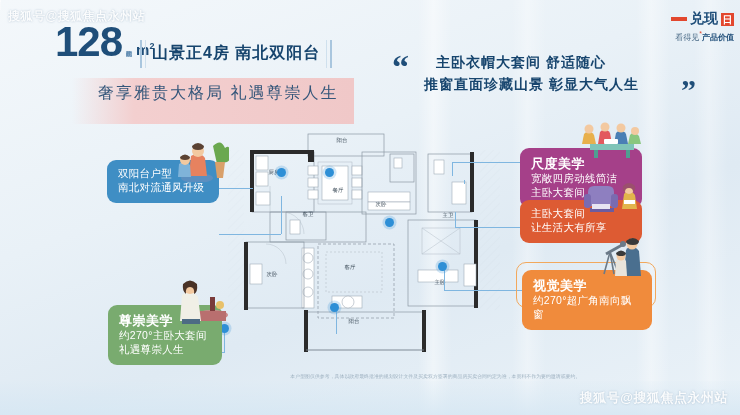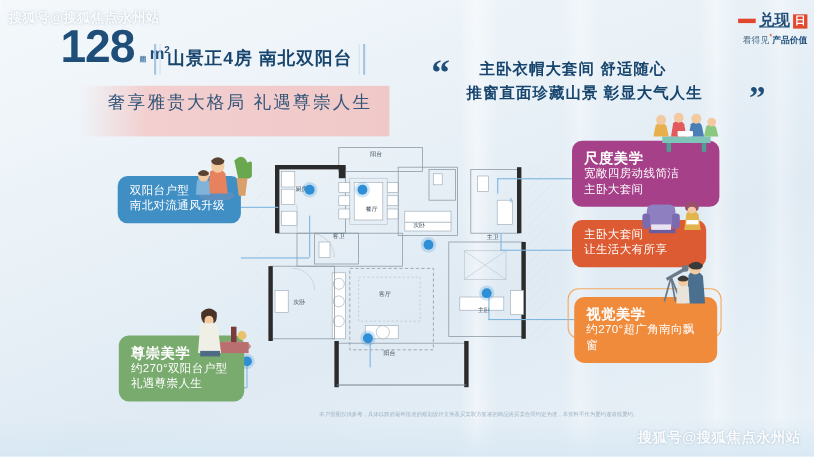--- a/index.html
+++ b/index.html
@@ -65,21 +65,21 @@
     background:linear-gradient(90deg, rgba(246,214,214,0) 0%, #f3cfcf 22%, #f0c8c8 100%);
     padding:5px 16px 20px 26px;
   }
   #subline { font-size:16px; color:#34567a; letter-spacing:2px; white-space:nowrap; font-weight:500; }
   
   #brand {
     position:absolute; right:6px; top:10px; text-align:right;
   }
   #brand-row1 { display:flex; align-items:center; justify-content:flex-end; gap:3px; }
   #brand-dash { width:16px; height:4px; background:#e2472e; }
-  #brand-main { font-size:14px; font-weight:700; color:#1f4e79; letter-spacing:0;text-decoration:underline; }
+  #brand-main { font-size:14px; font-weight:700; color:#1f4e79; letter-spacing:0; }
   #brand-sq {
     width:13px; height:13px; background:#e2472e; color:#fff;
     font-size:10px; font-weight:700; line-height:13px; text-align:center;
   }
   #brand-row2 { margin-top:2px; font-size:8px; color:#4a6a86; letter-spacing:0; }
   #brand-row2 b { color:#1f4e79; }
   #brand-star { color:#e2472e; font-size:7px; vertical-align:super; }
   
   #quote { position:absolute; left:392px; top:52px; width:330px; }
   #quote-open {
@@ -119,21 +119,21 @@
   
   .callout {
     position:absolute; border-radius:9px; color:#fff;
     padding:7px 10px 8px 11px; line-height:1.32;
   }
   .callout .c-title { font-size:13px; font-weight:700; letter-spacing:.5px; }
   .callout .c-sub { font-size:10.5px; letter-spacing:.3px; }
   .c-art { position:absolute; pointer-events:none; }
   #co-blue   { left:107px; top:160px; width:112px; background:#3f8ec4; }
   #co-green  { left:108px; top:305px; width:114px; background:#79ab6f; }
-  #co-purple { left:520px; top:128px; width:134px; background:#a54089; }
+  #co-purple { left:520px; top:148px; width:122px; background:#a54089; }
   #co-red    { left:520px; top:200px; width:122px; background:#dd5b33; }
   #co-orange { left:522px; top:270px; width:130px; background:#f08b3c; }
   .c-frame {
     position:absolute; border:1.5px solid #f2a85c; border-radius:10px;
   }
 </style>
 </head>
 <body>
 
 <div id="stage">
@@ -324,21 +324,21 @@
       <ellipse cx="44" cy="40" rx="16" ry="5" fill="#c98b8b"></ellipse>
       <rect x="30" y="36" width="28" height="10" fill="#b96f6f"></rect>
       <rect x="42" y="22" width="5" height="14" fill="#7a3b3b"></rect>
       <circle cx="52" cy="30" r="4" fill="#e8c16a"></circle>
       <path d="M14 20 q9-8 16 2 l3 24 l-21 0 z" fill="#f0efe6"></path>
       <circle cx="22" cy="13" r="6" fill="#f3c9a0"></circle>
       <path d="M15 9 q7-7 14 0 q1 8-3 10 q1-7-4-7 q-5 0-4 7 q-4-3-3-10" fill="#4a3226"></path>
       <rect x="14" y="44" width="18" height="5" fill="#4d6b84"></rect>
     </svg>
     <div class="c-title">尊崇美学</div>
-    <div class="c-sub">约270°双阳台户型</div>
+    <div class="c-sub">约270°主卧大套间</div>
     <div class="c-sub">礼遇尊崇人生</div>
   </div>
 
   <div class="callout" id="co-purple">
     <svg class="c-art" style="right:-4px;top:-26px" width="70" height="38" viewBox="0 0 70 38">
       <rect x="14" y="22" width="44" height="6" fill="#7fc4b8"></rect>
       <rect x="18" y="28" width="4" height="8" fill="#4f9e91"></rect>
       <rect x="50" y="28" width="4" height="8" fill="#4f9e91"></rect>
       <path d="M8 12 q5-6 10 1 l2 9 l-14 0 z" fill="#e8b04c"></path>
       <circle cx="13" cy="7" r="4.5" fill="#f3c9a0"></circle>

